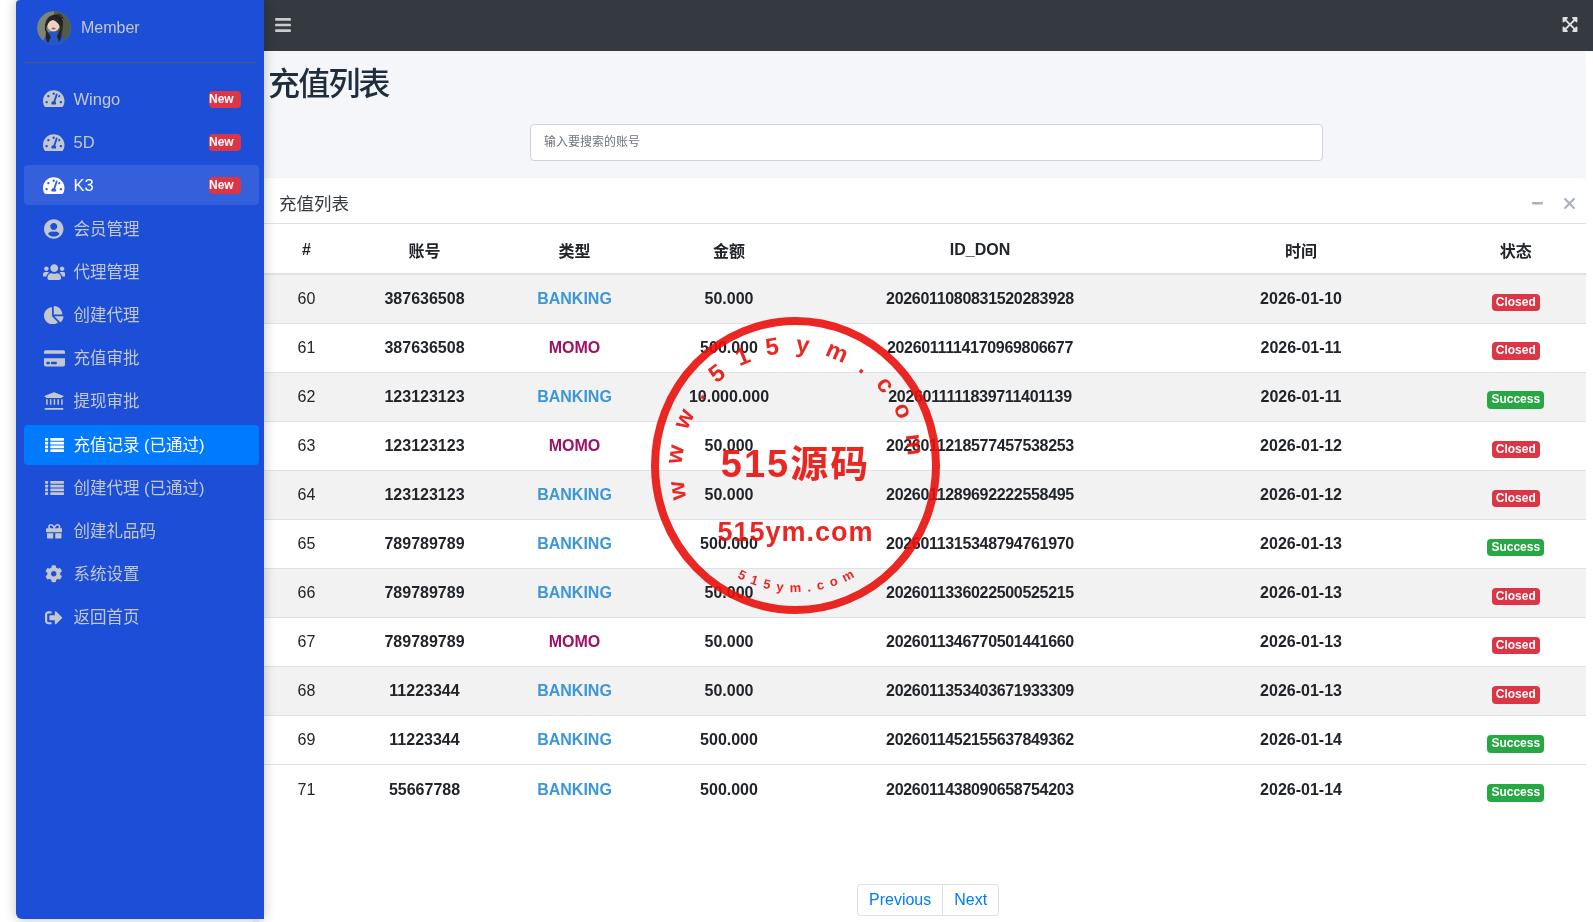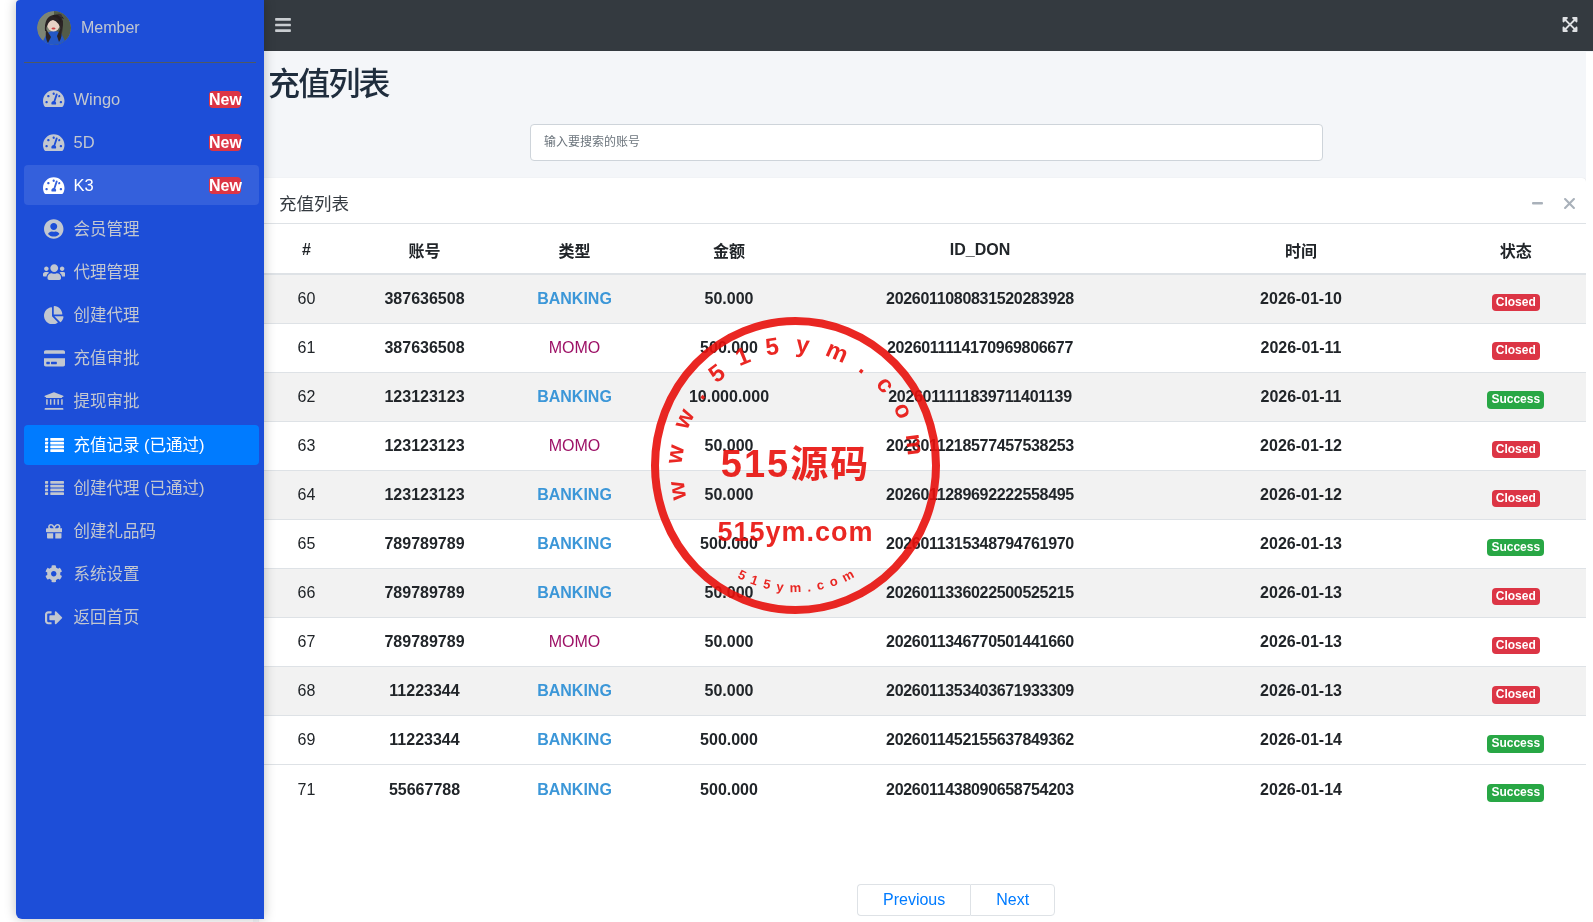--- a/index.html
+++ b/index.html
@@ -13,45 +13,45 @@
 .upanel { position:absolute; left:0; top:0; width:100%; height:62.5px; }
 .avatar { position:absolute; left:21px; top:11px; width:34px; height:34px; border-radius:50%; overflow:hidden; }
 .uname { position:absolute; left:65px; top:19px; color:#c2c7d0; font-size:16px; }
 
 .nav { position:absolute; top:79px; left:8px; width:235px; }
 .nav a { position:relative; display:block; height:40px; margin-bottom:3.2px; border-radius:4px; color:#c2c7d0; text-decoration:none; font-size:16.5px; line-height:40px; }
 .nav a .ico { position:absolute; left:18.5px; top:0; width:23px; height:40px; display:flex; align-items:center; justify-content:center; }
 .nav a .txt { position:absolute; left:49.5px; top:0; }
 .nav a.hl { background:rgba(255,255,255,.1); color:#fff; }
 .nav a.act { background:#007bff; color:#fff;padding-left:38px; }
-.badge-new { position:absolute; right:18px; top:11.5px; width:32px; height:17.5px; background:#dc3545; color:#fff; border-radius:4px; font-size:16px; font-weight:bold; text-align:left; line-height:17.5px; }
+.badge-new { position:absolute; right:18px; top:11.5px; width:32px; height:17.5px; background:#dc3545; color:#fff; border-radius:4px; font-size:12px; font-weight:bold; text-align:left; line-height:17.5px; }
 
 .hamb { position:absolute; left:22px; top:16px; }
 .expic { position:absolute; right:15.5px; top:15.5px; }
 
 h1 { position:absolute; left:15px; top:6.5px; font-size:32px; font-weight:500; letter-spacing:-1.8px; color:#1f2d3d; }
 .search { position:absolute; left:277px; top:72.5px; width:793px; height:37.5px; background:#fff; border:1px solid #ced4da; border-radius:4px; font-size:12px; color:#6c757d; line-height:35px; padding-left:13px; }
 .card { position:absolute; left:6px; top:126.5px; width:1326.5px; height:860px; background:#fff; border-radius:4px; box-shadow:0 0 1px rgba(0,0,0,.15); }
 .chead { position:absolute; left:0; top:0; width:100%; height:46.5px; border-bottom:1px solid #dee2e6; }
 .ctitle { position:absolute; left:20px; top:12px; font-size:17.5px; color:#343a40; }
 .tools { position:absolute; right:0; top:0; width:100%; height:100%; }
 
 table { position:absolute; left:0; top:48.5px; width:100%; border-collapse:collapse; table-layout:fixed; }
 th { height:48px; font-size:16px; font-weight:bold; text-align:center; border-bottom:2px solid #dee2e6; vertical-align:middle; }
 td { height:49.1px; font-size:16px; text-align:center; border-top:1px solid #dee2e6; vertical-align:middle; }
 tr.s td { background:rgba(0,0,0,.05);margin-top:36px; }
 td.b { font-weight:bold; } td.id { font-weight:bold; letter-spacing:-0.32px; }
 .bank { color:#3c97d8; font-weight:bold; }
-.momo { color:#9d1166; font-weight:normal;margin-top:24px; }
+.momo { color:#9d1166; font-weight:bold;margin-top:24px; }
 .bdg { display:inline-block; position:relative; top:2.5px; height:17.5px; line-height:17.5px; padding:0 4px; border-radius:4px; color:#fff; font-size:12px; font-weight:bold; }
 .bdg.r { background:#dc3545; }
 .bdg.g { background:#28a745; }
 
 .pag { position:absolute; left:598px; top:706px; display:flex; }
-.pag span { display:block; border:1px solid #dee2e6; background:#fff; color:#007bff; font-size:16px; line-height:20.5px; padding:5px 25px; }
+.pag span { display:block; border:1px solid #dee2e6; background:#fff; color:#007bff; font-size:16px; line-height:20.5px; padding:5px 11px; }
 .pag span:first-child { border-radius:4px 0 0 4px; border-right:none; }
 .pag span:last-child { border-radius:0 4px 4px 0; }
 
 .stamp { position:absolute; left:647px; top:317px; z-index:30; }
 </style>
 </head>
 <body>
 <div class="navbar">
   <div class="hamb"><svg width="16" height="18" viewBox="0 0 448 512" fill="#c9cdd1">
         <path d="M16 132h416c8.837 0 16-7.163 16-16V76c0-8.837-7.163-16-16-16H16C7.163 60 0 67.163 0 76v40c0 8.837 7.163 16 16 16zm0 160h416c8.837 0 16-7.163 16-16v-40c0-8.837-7.163-16-16-16H16c-8.837 0-16 7.163-16 16v40c0 8.837 7.163 16 16 16zm0 160h416c8.837 0 16-7.163 16-16v-40c0-8.837-7.163-16-16-16H16c-8.837 0-16 7.163-16 16v40c0 8.837 7.163 16 16 16z"></path>

